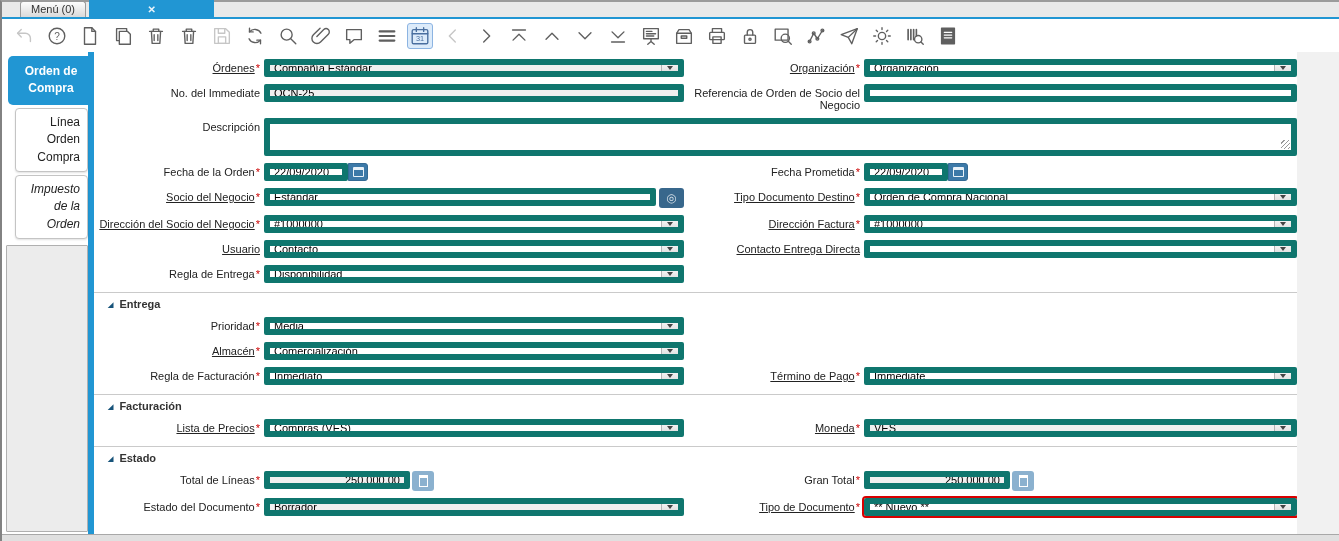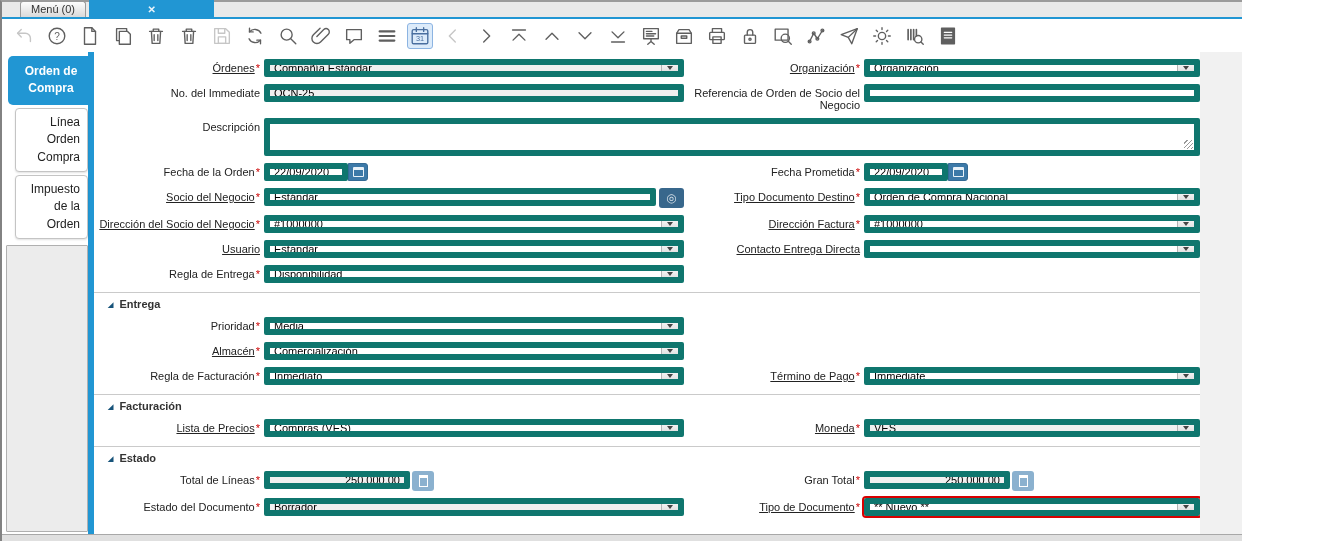--- a/index.html
+++ b/index.html
@@ -2,21 +2,21 @@
 <html><head>
 <meta charset="utf-8">
 <style>
   * { box-sizing: border-box; }
   html,body { margin:0; padding:0; }
   body {
     width:1339px; height:541px; overflow:hidden;
     font-family:"Liberation Sans", sans-serif; font-size:11px; color:#222;
     background:#fff;
   }
-  .window { width:1242px; height:541px; border-left:2px solid #828282; border-top:2px solid #9b9b9b; display:flex; flex-direction:column; }
+  .window { width:1339px; height:541px; border-left:2px solid #828282; border-top:2px solid #9b9b9b; display:flex; flex-direction:column; }
 
   
   .tabbar { height:17px; background:#e9e9e9; border-bottom:2px solid #2196d3; display:flex; align-items:flex-end; padding-left:18px; gap:3px; flex:none; }
   .tab { padding:1px 10px 2px 10px; border-radius:3px 3px 0 0; white-space:nowrap; cursor:default; }
   .tab.inactive { background:linear-gradient(#fdfdfd,#d9d9d9); border:1px solid #9a9a9a; border-bottom:none; color:#333; }
   .tab.active { background:#2196d3; color:#fff; font-weight:bold; display:flex; align-items:center; gap:8px;flex-direction:column; }
   .tab .close { font-size:10px; font-weight:bold; color:#eaf4fb; }
 
   
   .toolbar { height:33px; background:#fff; display:flex; align-items:center; padding:2px 6px 2px 9px; flex:none; }
@@ -26,21 +26,21 @@
   .tbtn.active { background:#dcebfa; border:1px solid #8cb4e2; color:#4a6f9f; }
 
   
   .workspace { flex:1; display:flex; min-height:0; }
 
   .sidebar { width:92px; flex:none; position:relative; background:#fff; display:flex; flex-direction:column; }
   .blue-strip { position:absolute; right:0; top:0; bottom:0; width:6px; background:#2196d3; }
   .side-tabs { position:relative; z-index:1; padding-top:4px; display:flex; flex-direction:column; gap:3px; }
   .stab { margin-left:13px; margin-right:6px; background:#fff; border:1px solid #c4c4c4; border-radius:4px; padding:5px 7px; text-align:right; line-height:1.45; color:#222; font-size:12px; box-shadow:0 1px 2px rgba(0,0,0,.12); }
   .stab.active { margin-left:6px; margin-right:0; background:#2196d3; border:none; border-radius:5px 0 0 5px; color:#fff; font-weight:bold; text-align:center; padding:7px 5px; box-shadow:none; }
-  .stab.italic { }
+  .stab.italic { font-style:italic; }
   .side-panel { flex:1; margin:6px 6px 2px 4px; background:#ececec; border:1px solid #b0b0b0; border-radius:1px; }
 
   .content { flex:1; background:#fff; padding:4px 0 0 4px; overflow:hidden; }
   .right-gutter { width:42px; flex:none; background:#f1f1f1; }
 
   
   .frow { display:grid; grid-template-columns:162px 420px 172px 1fr; column-gap:4px; margin-bottom:7px; align-items:start; }
   .frow.first { margin-top:3px; }
   .lcell { text-align:right; padding-top:3px; color:#222; line-height:12px; }
   .ltext.u { text-decoration:underline; }
@@ -394,21 +394,21 @@
               <span class="arrbtn">
                 <i></i>
               </span>
             </div>
           </div>
         </div>
         <div class="frow">
           <div class="lcell"><span class="ltext u">Usuario</span></div>
           <div class="fcell">
             <div class="ibox sel">
-              <span class="val">Estandar</span>
+              <span class="val">Contacto</span>
               <span class="arrbtn">
                 <i></i>
               </span>
             </div>
           </div>
           <div class="lcell"><span class="ltext u">Contacto Entrega Directa</span></div>
           <div class="fcell">
             <div class="ibox sel">
               <span class="val"></span>
               <span class="arrbtn">

